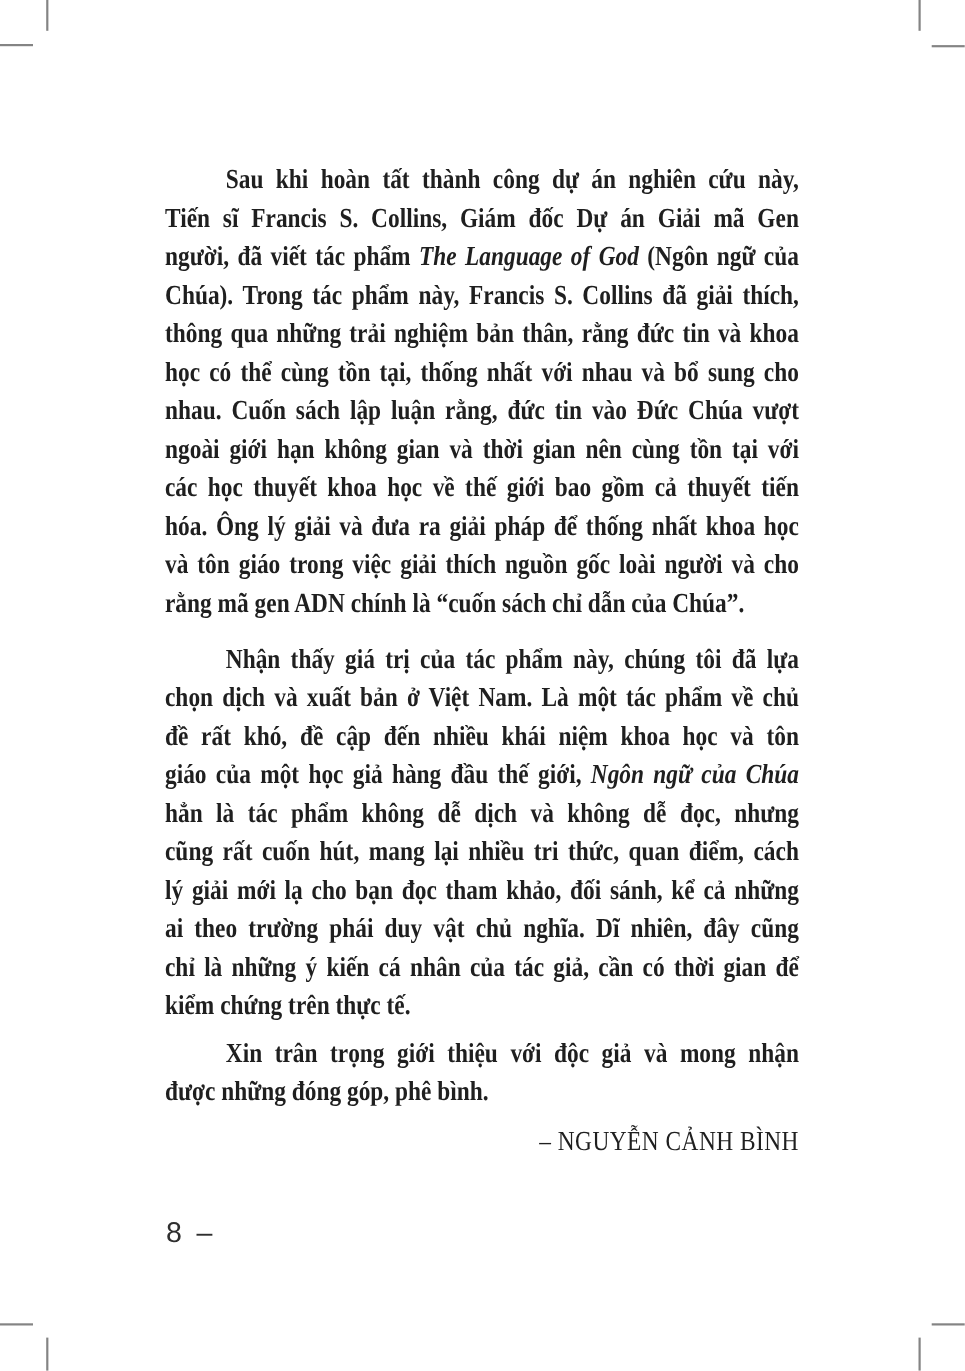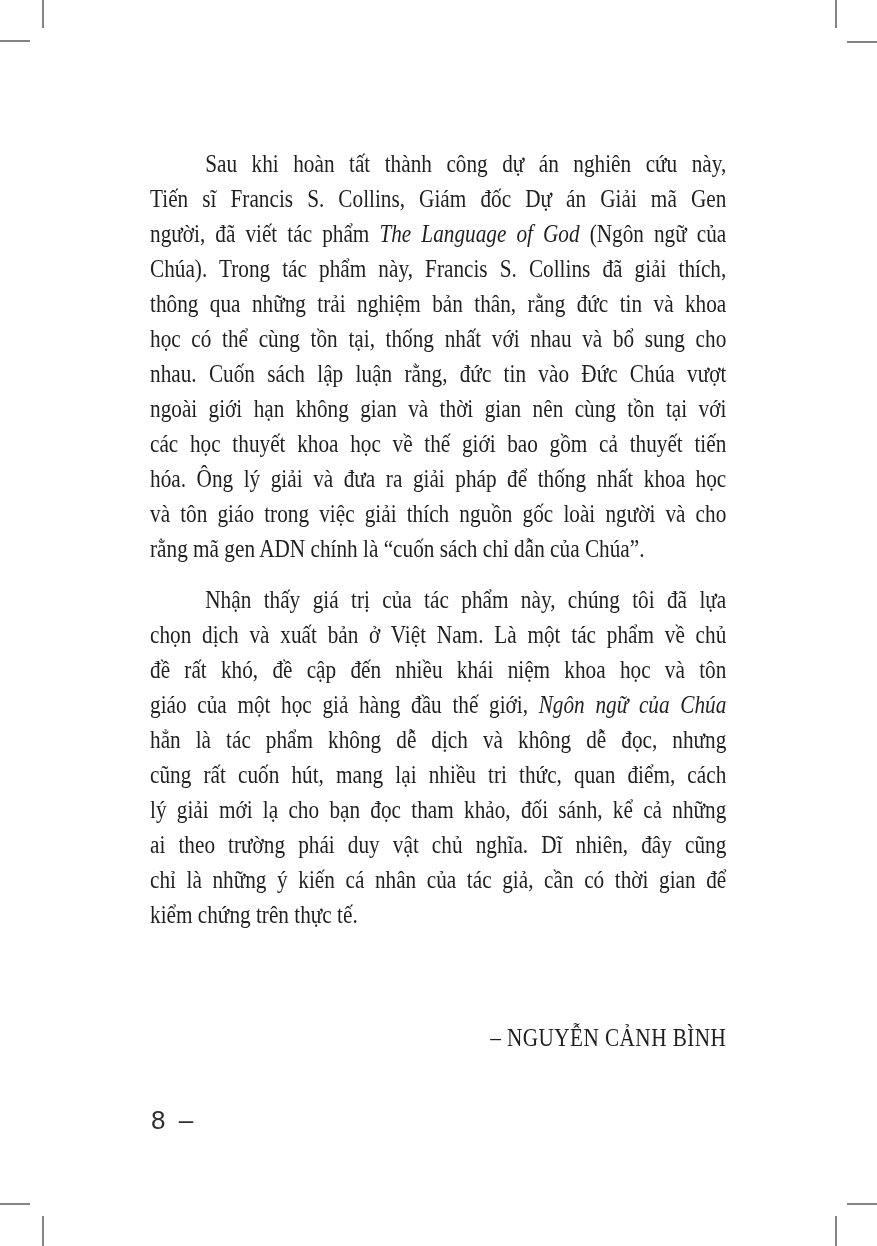--- a/index.html
+++ b/index.html
@@ -23,21 +23,21 @@
   .mark.tr-v { left: 835px; top: 0;       width: 1.5px; height: 28px; }
   .mark.tr-h { left: 847px; top: 41px;    width: 30px;  height: 1.5px; }
   .mark.bl-h { left: 0;     top: 1203px;  width: 30px;  height: 1.5px; }
   .mark.bl-v { left: 42px;  top: 1216px;  width: 1.5px; height: 30px; }
   .mark.br-h { left: 847px; top: 1203px;  width: 30px;  height: 1.5px; }
   .mark.br-v { left: 835px; top: 1216px;  width: 1.5px; height: 30px; }
 
   
   #body-text {
     position: absolute; left: 150px; top: 146px;
-    width: 576px; color: var(--ink);
+    width: 576px; color: var(--ink); font-weight: bold;
   }
   .paragraph + .paragraph { margin-top: 16px; }
   .paragraph:nth-child(3) { margin-top: 8px; }
   .para-line {
     width: 678px; height: 35px; line-height: 35px;
     font-size: 25px; white-space: nowrap;
     text-align: justify; text-align-last: justify;
     transform: scaleX(0.85); transform-origin: 0 0;
   }
   .para-line.first { text-indent: 65px; }
@@ -93,19 +93,23 @@
         <div class="para-line"><span>chọn dịch và xuất bản ở Việt Nam. Là một tác phẩm về chủ</span></div>
         <div class="para-line"><span>đề rất khó, đề cập đến nhiều khái niệm khoa học và tôn</span></div>
         <div class="para-line"><span>giáo của một học giả hàng đầu thế giới, </span><span class="italic">Ngôn ngữ của Chúa</span></div>
         <div class="para-line"><span>hẳn là tác phẩm không dễ dịch và không dễ đọc, nhưng</span></div>
         <div class="para-line"><span>cũng rất cuốn hút, mang lại nhiều tri thức, quan điểm, cách</span></div>
         <div class="para-line"><span>lý giải mới lạ cho bạn đọc tham khảo, đối sánh, kể cả những</span></div>
         <div class="para-line"><span>ai theo trường phái duy vật chủ nghĩa. Dĩ nhiên, đây cũng</span></div>
         <div class="para-line"><span>chỉ là những ý kiến cá nhân của tác giả, cần có thời gian để</span></div>
         <div class="para-line last"><span>kiểm chứng trên thực tế.</span></div>
       </div>
+      <div class="paragraph">
+        <div class="para-line first"><span>Xin trân trọng giới thiệu với độc giả và mong nhận</span></div>
+        <div class="para-line last"><span>được những đóng góp, phê bình.</span></div>
+      </div>
     </div>
 
   <div class="signature">– NGUYỄN CẢNH BÌNH</div>
 
   <div class="folio">8 –</div>
 
 </div>
 
 </body></html>

